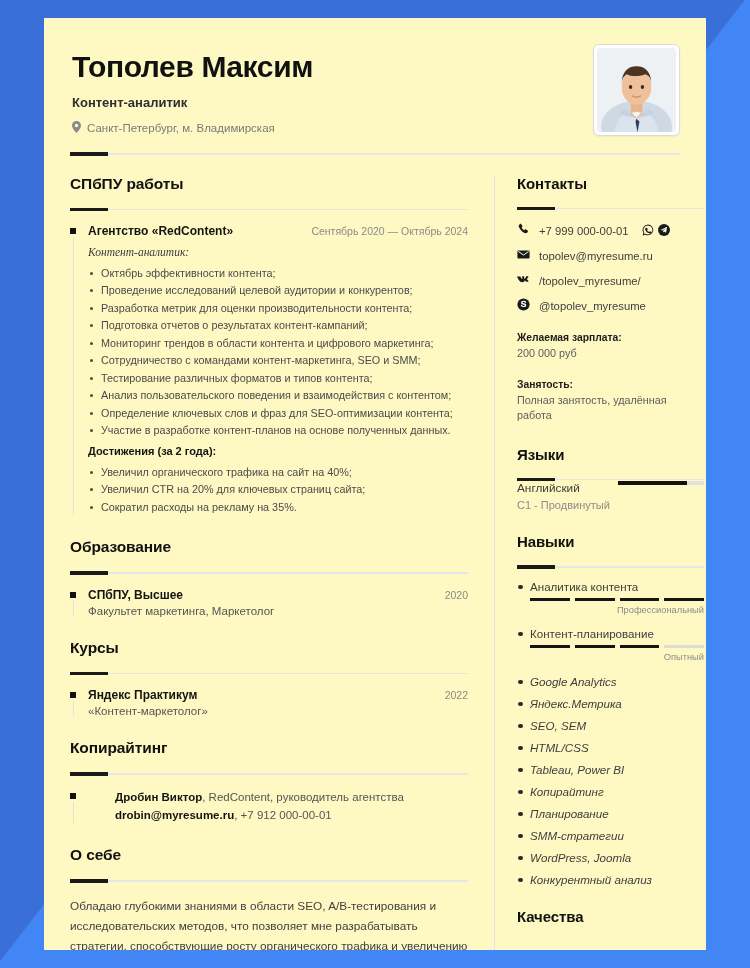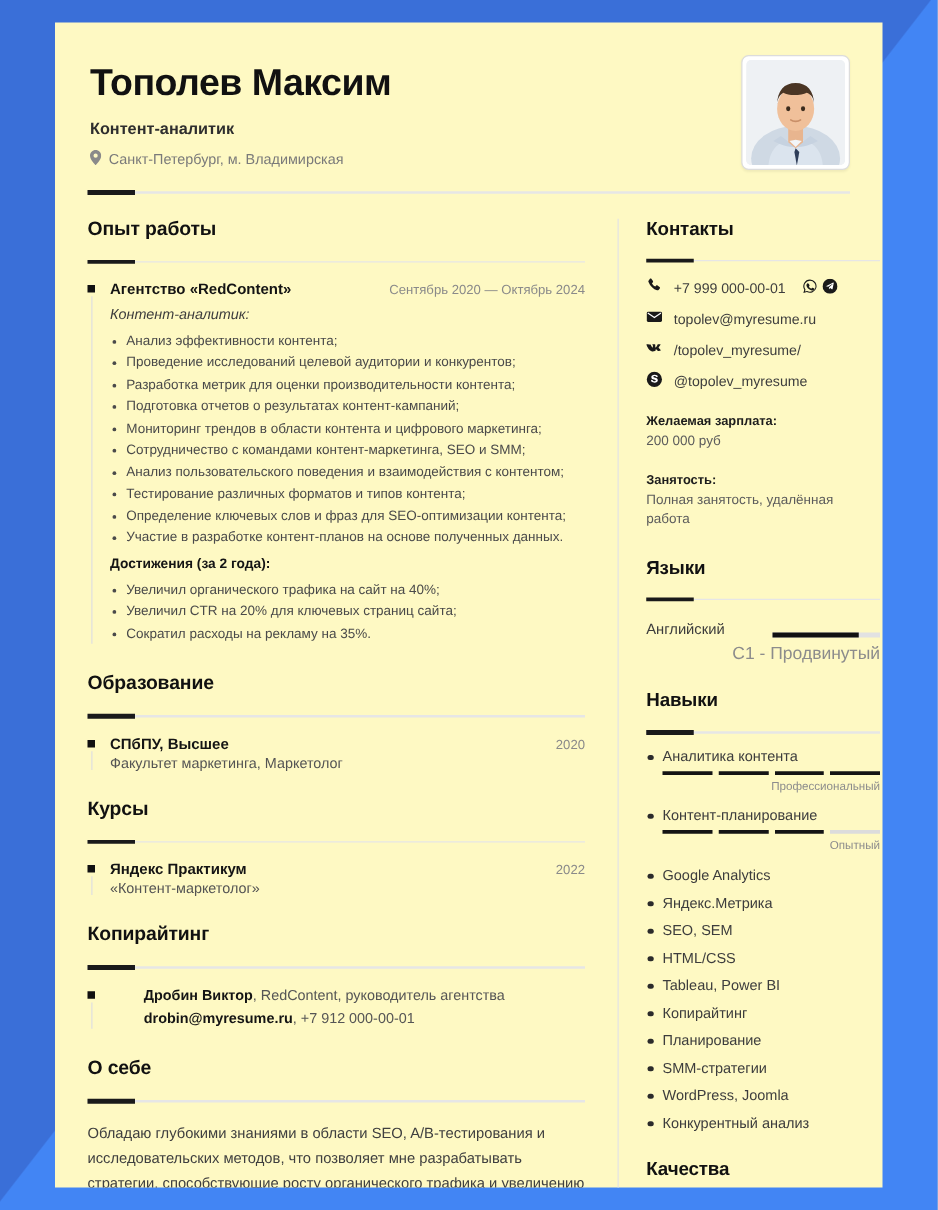--- a/index.html
+++ b/index.html
@@ -171,20 +171,21 @@
     font-size: 10.5px;
     color: #8a8a8a;
     white-space: nowrap;
     flex: none;
   }
   .entry-role {
     font-size: 11.5px;
     font-style: italic;
     color: #3c3c3c;
     margin-top: 8px;
+    font-family: Liberation Serif, serif;
   }
   .entry-sub {
     font-size: 11.5px;
     color: #545454;
     margin-top: 3px;
   }
 
   ul.dots {
     list-style: none;
     margin-top: 7px;
@@ -252,37 +253,36 @@
   .info-value {
     font-size: 10.8px;
     color: #5c5c5c;
     margin-top: 3px;
     line-height: 1.45;
   }
 
   
   .lang-row {
     display: flex;
-    align-items: flex-end;
+    align-items: flex-start;
     justify-content: space-between;
-    margin-top: 16px;
+    margin-top: 1px;
     gap: 8px;
   }
   .lang-name { font-size: 11.8px; color: #3d3d3d; }
   .lang-bar {
     width: 86px;
     height: 4px;
     background: #e2e2e2;
     flex: none;
   }
   .lang-bar span { display: block; height: 100%; background: #111; }
   .lang-level {
-    font-size: 14px;
+    font-size: 11px;
     color: #8c8c8c;
-    text-align: right;
     margin-top: 4px;
   }
 
   
   .skill-meter { margin-top: 12px; }
   .skill-name {
     position: relative;
     padding-left: 13px;
     font-size: 11.6px;
     color: #3d3d3d;
@@ -317,20 +317,21 @@
   ul.bullets {
     list-style: none;
     margin-top: 13px;
   }
   ul.bullets li {
     position: relative;
     padding-left: 13px;
     font-size: 11.6px;
     color: #3d3d3d;
     margin-bottom: 7.5px;
+    font-style: italic;
   }
   ul.bullets li::before {
     content: "";
     position: absolute;
     left: 1px; top: 5px;
     width: 4.5px; height: 4.5px;
     border-radius: 50%;
     background: #2b2b2b;
   }
   ul.bullets.tight li { margin-bottom: 9px; }
@@ -376,38 +377,38 @@
     </div>
   </div>
 
   <div class="rule head-rule"></div>
 
   <div class="cols">
 
     <div class="col-left">
 
       <div class="section">
-        <div class="sec-title">Опыт работы</div>
+        <div class="sec-title">СПбПУ работы</div>
         <div class="rule"></div>
 
         <div class="entry">
           <div class="entry-head">
             <span class="entry-title">Агентство «RedContent»</span>
             <span class="entry-date">Сентябрь 2020 — Октябрь 2024</span>
           </div>
           <div class="entry-role">Контент-аналитик:</div>
           <ul class="dots">
-            <li>Анализ эффективности контента;</li>
+            <li>Октябрь эффективности контента;</li>
             <li>Проведение исследований целевой аудитории и конкурентов;</li>
             <li>Разработка метрик для оценки производительности контента;</li>
             <li>Подготовка отчетов о результатах контент-кампаний;</li>
             <li>Мониторинг трендов в области контента и цифрового маркетинга;</li>
             <li>Сотрудничество с командами контент-маркетинга, SEO и SMM;</li>
+            <li>Тестирование различных форматов и типов контента;</li>
             <li>Анализ пользовательского поведения и взаимодействия с контентом;</li>
-            <li>Тестирование различных форматов и типов контента;</li>
             <li>Определение ключевых слов и фраз для SEO-оптимизации контента;</li>
             <li>Участие в разработке контент-планов на основе полученных данных.</li>
           </ul>
           <div class="achv-title">Достижения (за 2 года):</div>
           <ul class="dots">
             <li>Увеличил органического трафика на сайт на 40%;</li>
             <li>Увеличил CTR на 20% для ключевых страниц сайта;</li>
             <li>Сократил расходы на рекламу на 35%.</li>
           </ul>
         </div>

